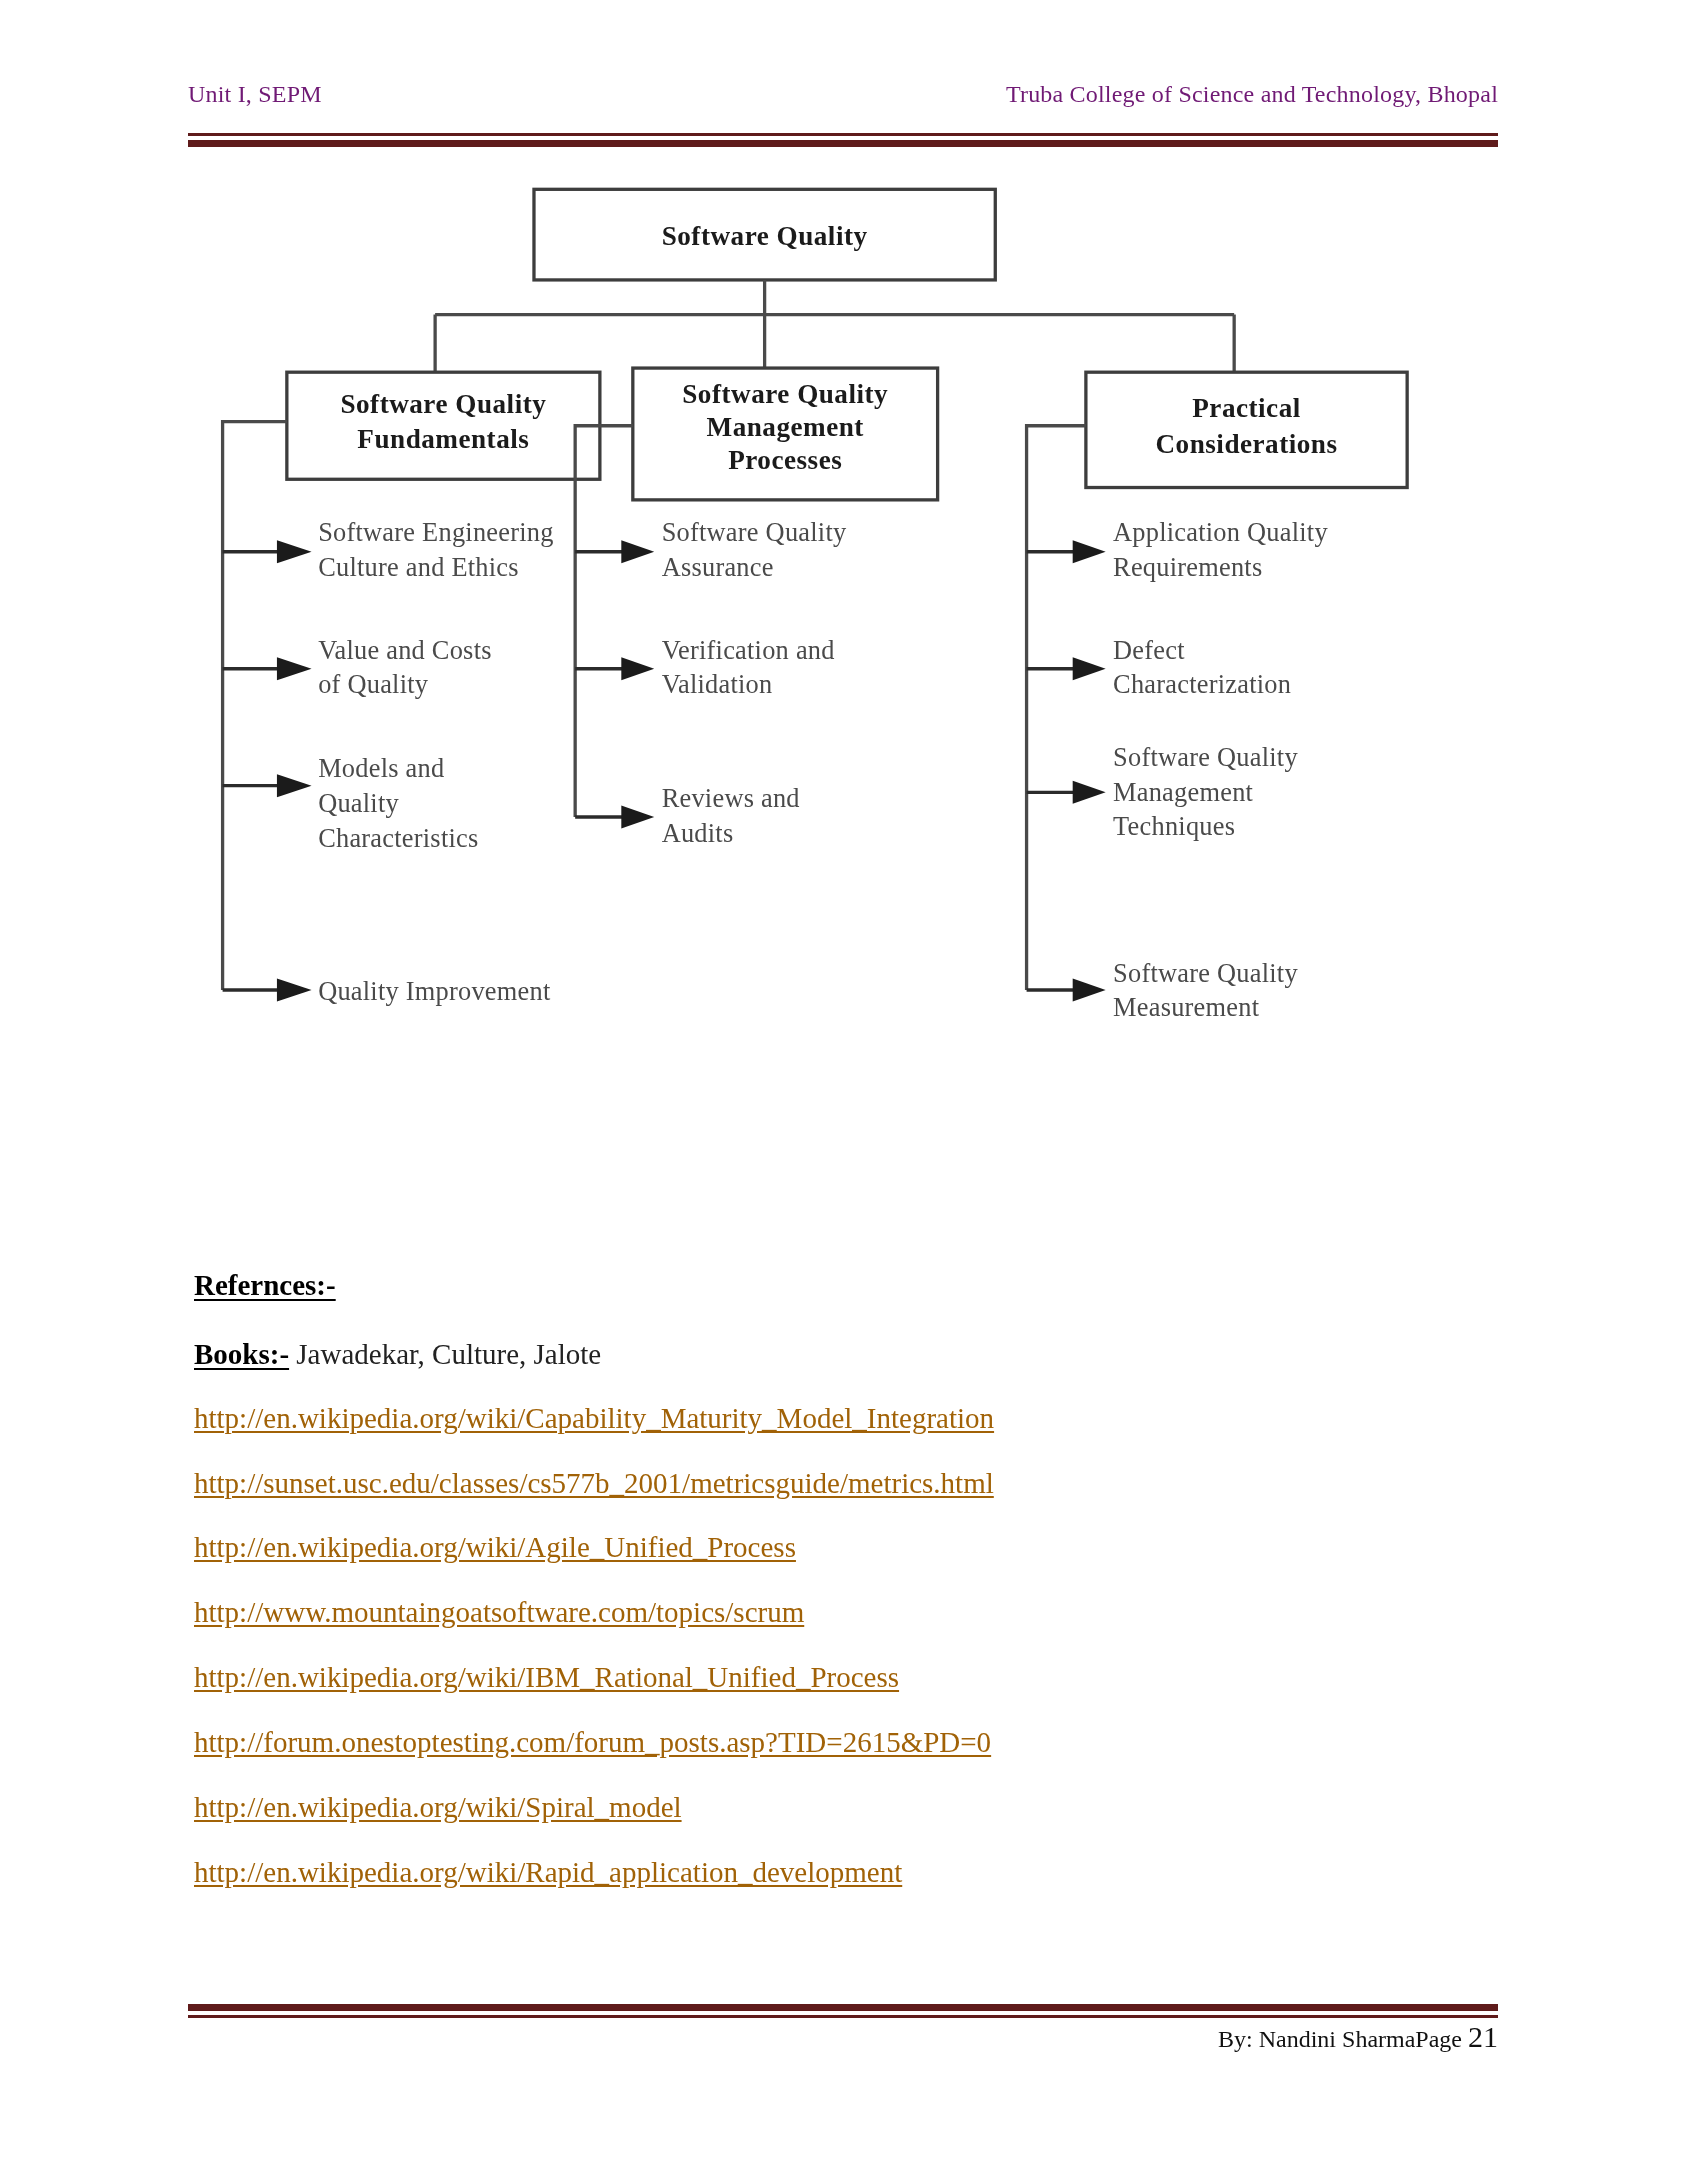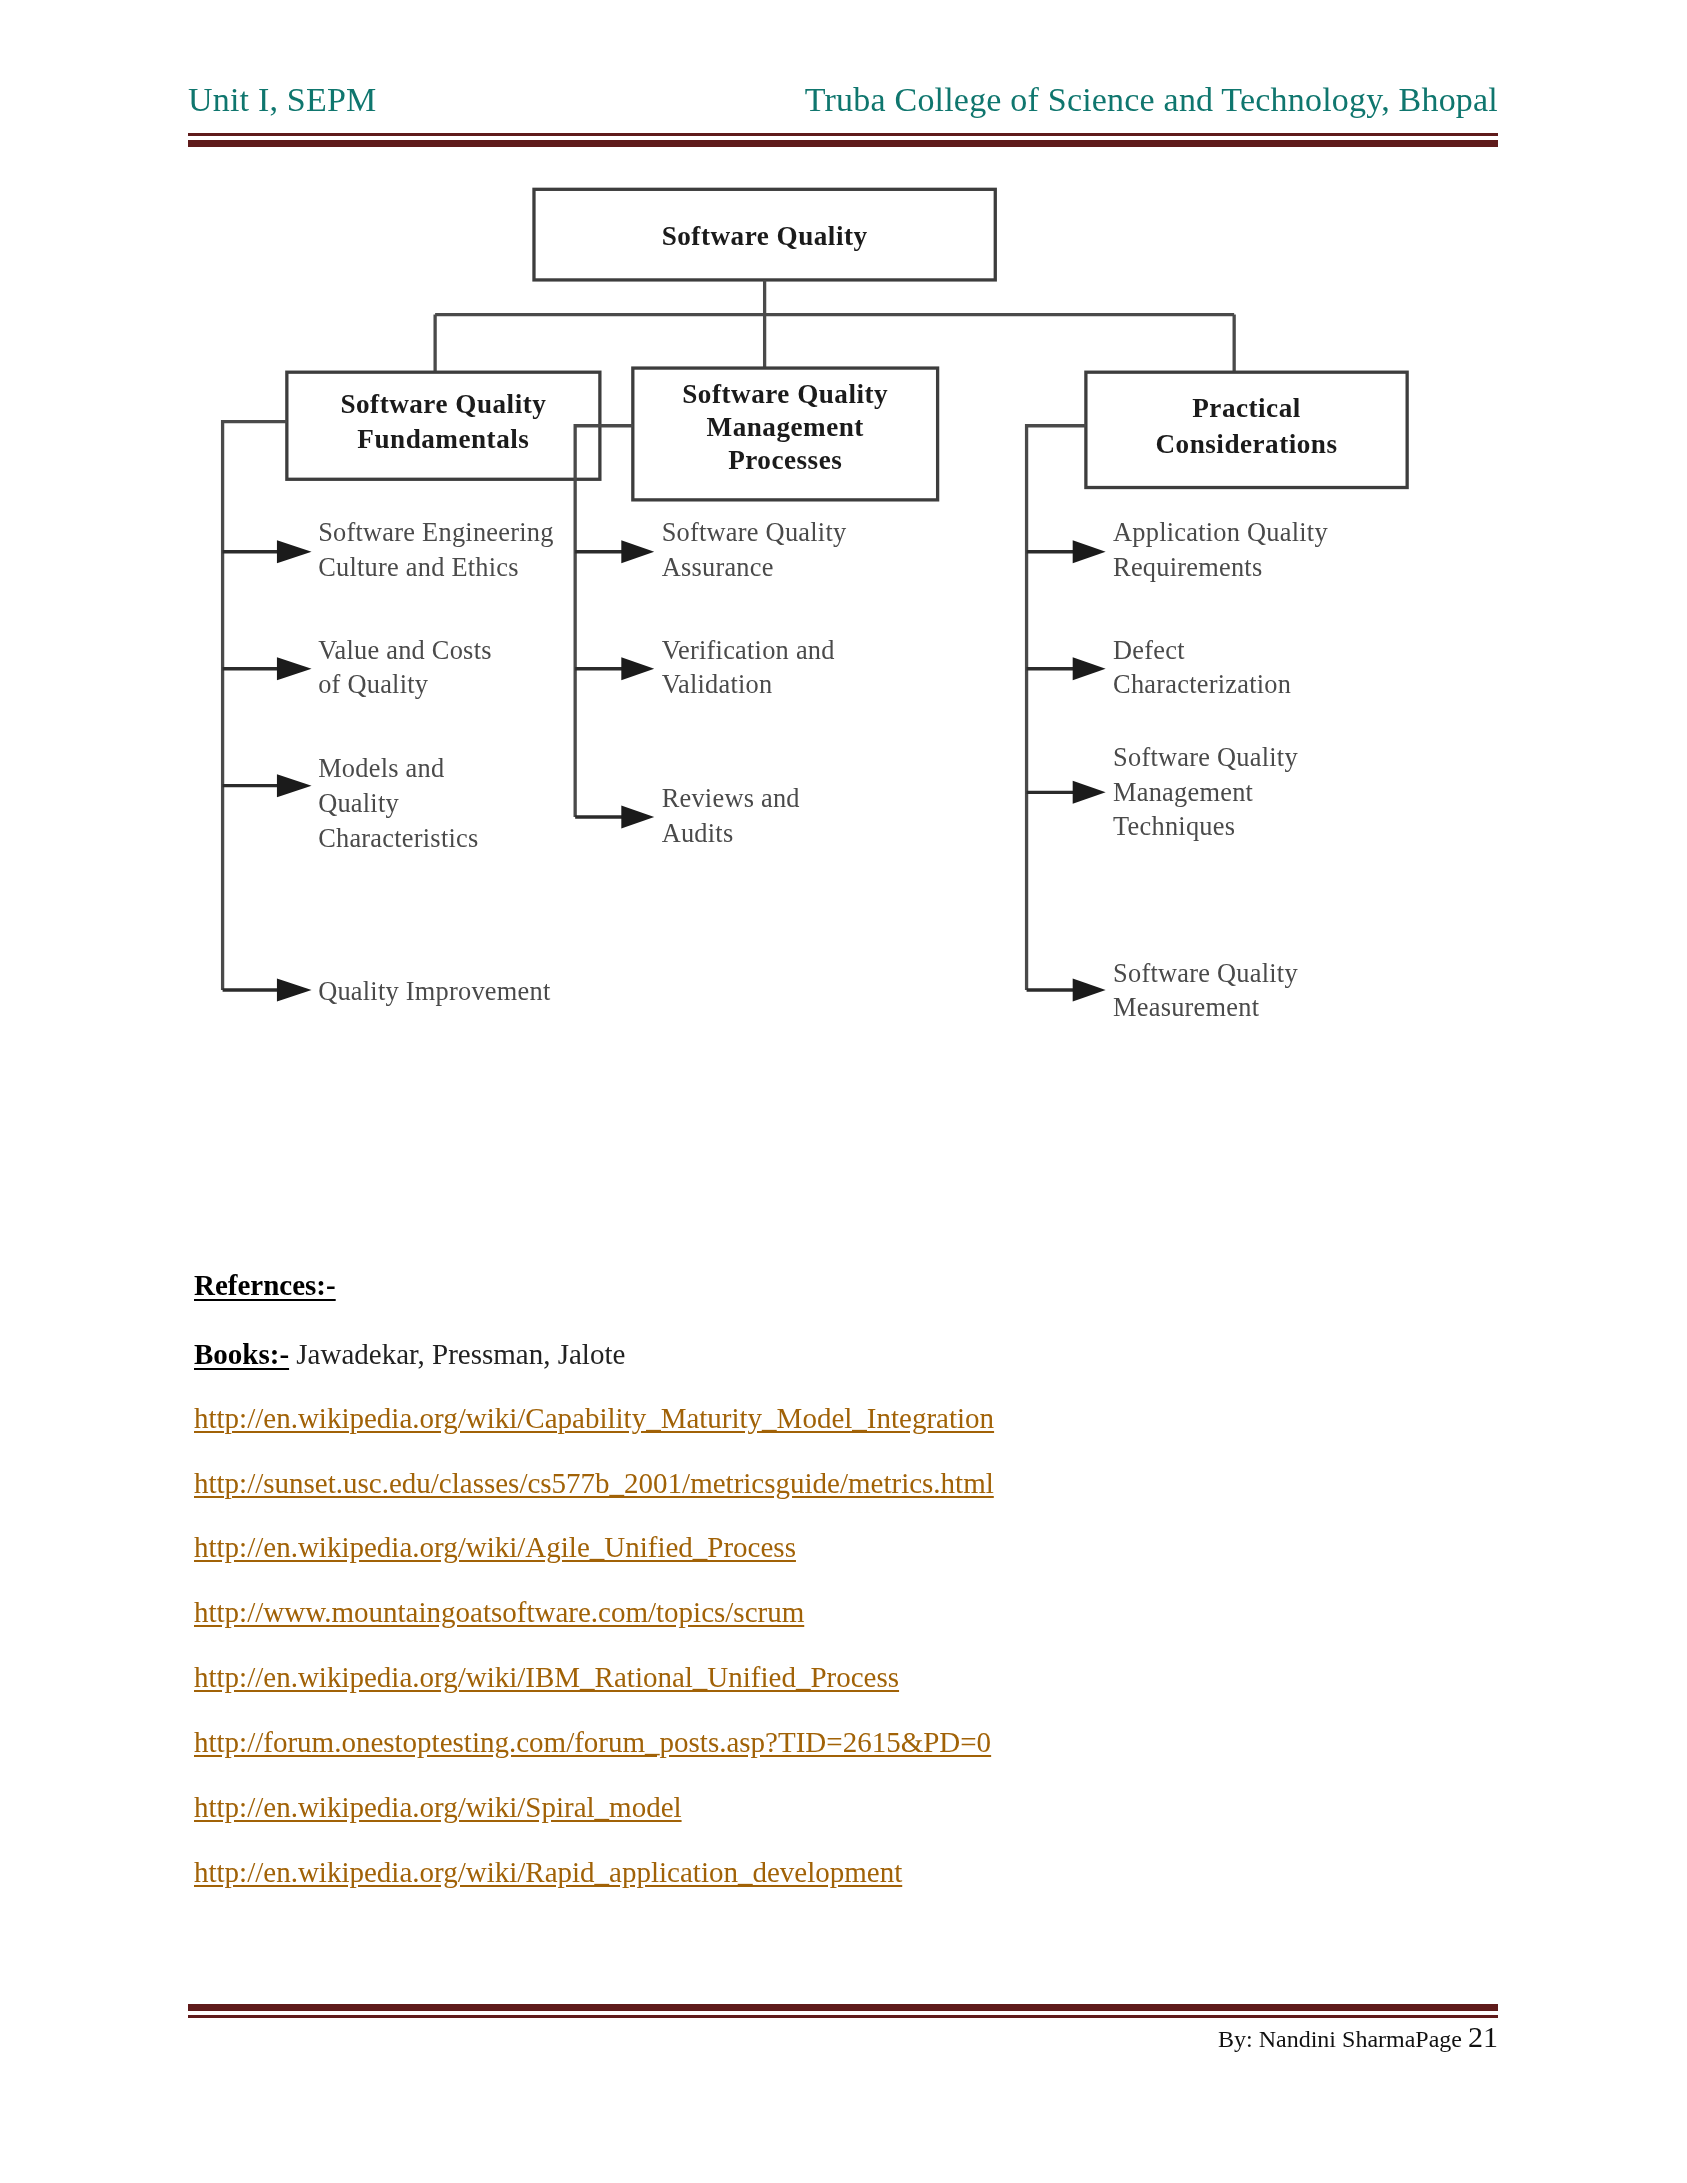--- a/index.html
+++ b/index.html
@@ -22,22 +22,22 @@
     position: absolute;
     left: 188px;
     top: 81px;
     width: 1310px;
     height: 58px;
     display: flex;
     align-items: flex-start;
     justify-content: space-between;
   }
   .header-left, .header-right {
-    font-size: 34px;
-    color: #0f766e;
+    font-size: 24px;
+    color: #701a75;
     letter-spacing: 0.2px;
     white-space: nowrap;
   }
   .rule-top {
     position: absolute;
     left: 188px;
     top: 133px;
     width: 1310px;
   }
   .rule-bottom {
@@ -266,21 +266,21 @@
     </svg>
   </div>
 
   <div class="body-block">
 
     <p class="para ref-heading">
       <span class="lead">Refernces:-</span>
     </p>
 
     <p class="para">
-      <span class="lead">Books:-</span><span> Jawadekar, Pressman,  Jalote</span>
+      <span class="lead">Books:-</span><span> Jawadekar, Culture,  Jalote</span>
     </p>
 
     <p class="para url-row">
       <a class="url" href="#">http://en.wikipedia.org/wiki/Capability_Maturity_Model_Integration</a>
     </p>
     <p class="para url-row">
       <a class="url" href="#">http://sunset.usc.edu/classes/cs577b_2001/metricsguide/metrics.html</a>
     </p>
     <p class="para url-row">
       <a class="url" href="#">http://en.wikipedia.org/wiki/Agile_Unified_Process</a>

